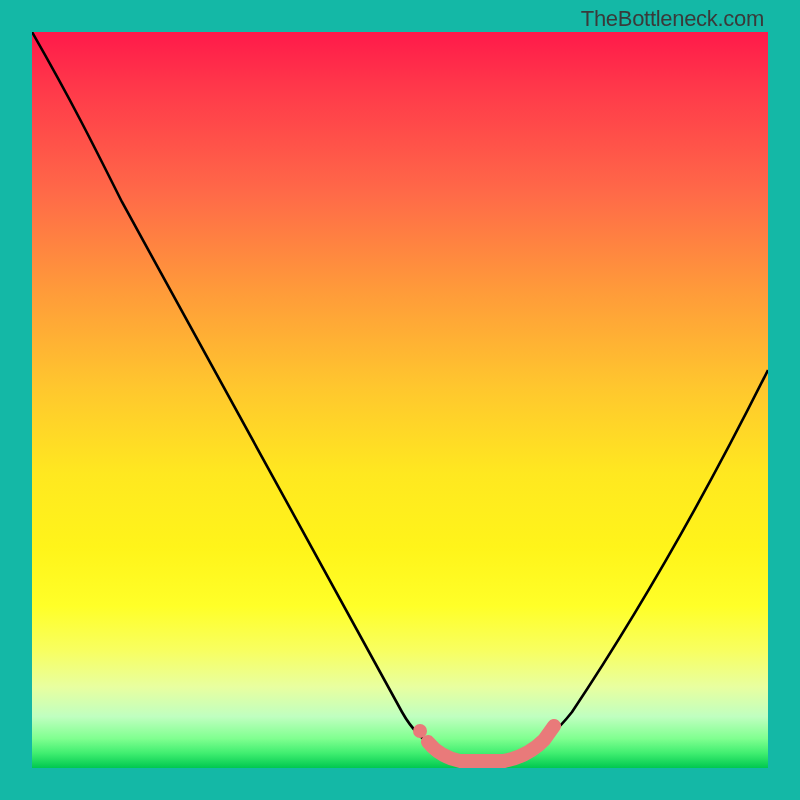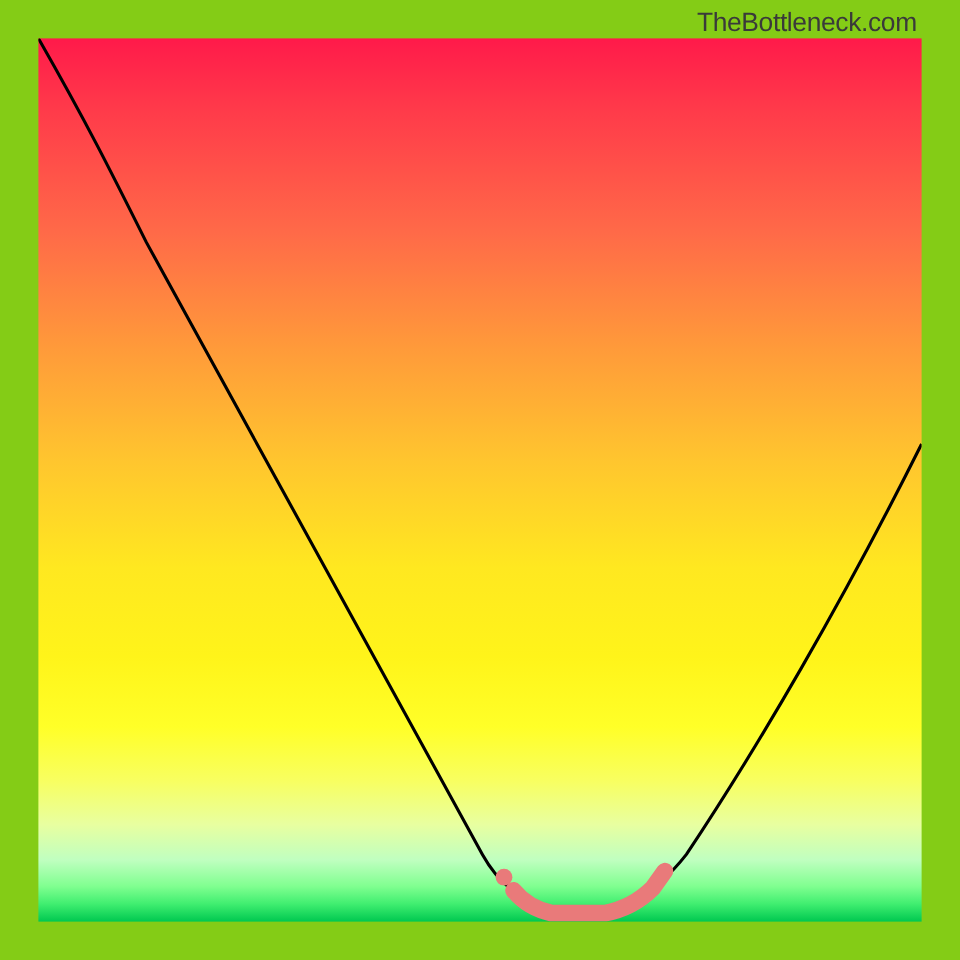--- a/index.html
+++ b/index.html
@@ -1,20 +1,20 @@
 <!DOCTYPE html>
 <html><head>
 <meta charset="utf-8">
 <style>
   * { margin: 0; padding: 0; box-sizing: border-box; }
   html, body { width: 800px; height: 800px; overflow: hidden; background: #000; }
   .outer {
     width: 800px;
     height: 800px;
-    background: #84cc16;
+    background: #14b8a6;
     position: relative;
   }
   .plot {
     position: absolute;
     left: 32px;
     top: 32px;
     width: 736px;
     height: 736px;
     background: linear-gradient(to bottom,
       #ff1a4a 0%,

